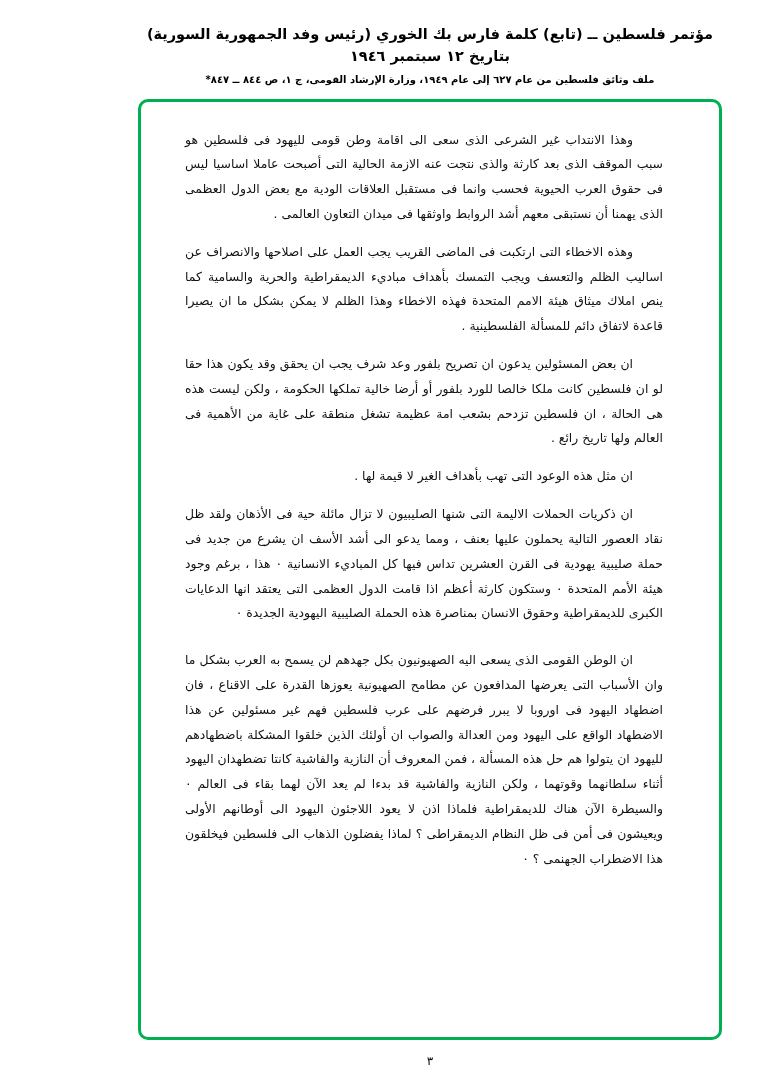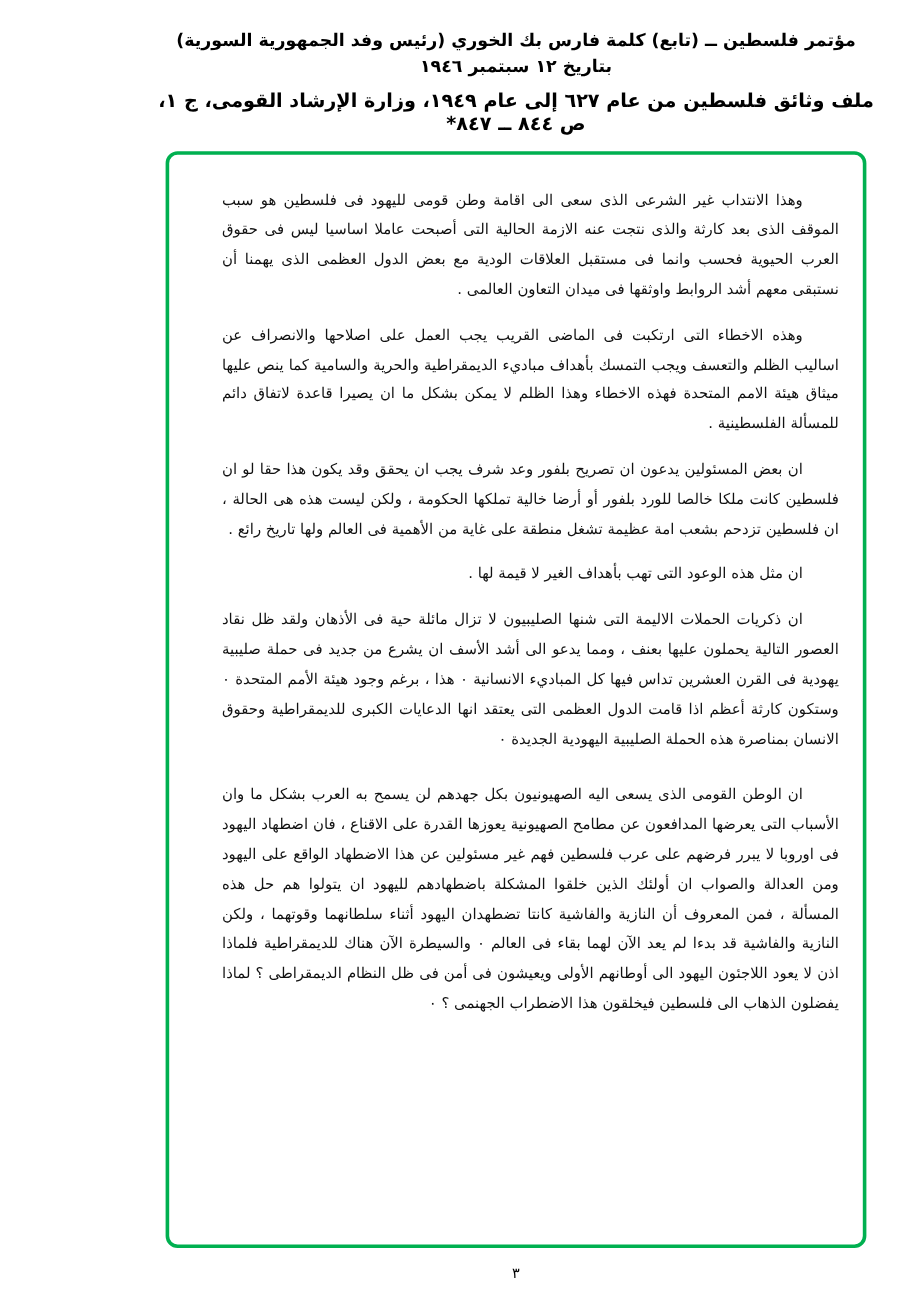--- a/index.html
+++ b/index.html
@@ -29,32 +29,32 @@
   }
   .doc-title {
     font-size: 14.5px;
     font-weight: bold;
     line-height: 1.5;
     direction: rtl;
     unicode-bidi: embed;
     letter-spacing: 0px;
   }
   .doc-source {
-    font-size: 16px;
+    font-size: 10px;
     font-weight: bold;
     margin-top: 6px;
     direction: rtl;
     unicode-bidi: embed;
   }
   .frame {
     border: 3px solid #00b050;
     border-radius: 10px;
     flex: 1 1 auto;
     margin: 4px 8px 0 8px;
-    padding: 26px 20px 18px 44px;
+    padding: 26px 56px 18px 44px;
     box-sizing: border-box;
     overflow: hidden;
     background: #ffffff;
   }
   .body-text {
     direction: rtl;
     unicode-bidi: embed;
     text-align: justify;
     text-align-last: right;
     font-size: 12.4px;
@@ -81,21 +81,21 @@
 <div class="page">
 
   <div class="doc-header">
     <div class="doc-title">مؤتمر فلسطين ــ (تابع) كلمة فارس بك الخوري (رئيس وفد الجمهورية السورية) بتاريخ ١٢ سبتمبر ١٩٤٦</div>
     <div class="doc-source">ملف وثائق فلسطين من عام ٦٢٧ إلى عام ١٩٤٩، وزارة الإرشاد القومى، ج ١، ص ٨٤٤ ــ ٨٤٧*</div>
   </div>
 
   <div class="frame" style="border-color: rgb(0, 176, 80);">
     <div class="body-text">
       <p>وهذا الانتداب غير الشرعى الذى سعى الى اقامة وطن قومى لليهود فى فلسطين هو سبب الموقف الذى بعد كارثة والذى نتجت عنه الازمة الحالية التى أصبحت عاملا اساسيا ليس فى حقوق العرب الحيوية فحسب وانما فى مستقبل العلاقات الودية مع بعض الدول العظمى الذى يهمنا أن نستبقى معهم أشد الروابط واوثقها فى ميدان التعاون العالمى .</p>
-      <p>وهذه الاخطاء التى ارتكبت فى الماضى القريب يجب العمل على اصلاحها والانصراف عن اساليب الظلم والتعسف ويجب التمسك بأهداف مباديء الديمقراطية والحرية والسامية كما ينص عليها ميثاق هيئة الامم المتحدة فهذه الاخطاء وهذا الظلم لا يمكن بشكل ما ان يصيرا قاعدة لاتفاق دائم للمسألة الفلسطينية .</p>
+      <p>وهذه الاخطاء التى ارتكبت فى الماضى القريب يجب العمل على اصلاحها والانصراف عن اساليب الظلم والتعسف ويجب التمسك بأهداف مباديء الديمقراطية والحرية والسامية كما ينص املاك ميثاق هيئة الامم المتحدة فهذه الاخطاء وهذا الظلم لا يمكن بشكل ما ان يصيرا قاعدة لاتفاق دائم للمسألة الفلسطينية .</p>
       <p>ان بعض المسئولين يدعون ان تصريح بلفور وعد شرف يجب ان يحقق وقد يكون هذا حقا لو ان فلسطين كانت ملكا خالصا للورد بلفور أو أرضا خالية تملكها الحكومة ، ولكن ليست هذه هى الحالة ، ان فلسطين تزدحم بشعب امة عظيمة تشغل منطقة على غاية من الأهمية فى العالم ولها تاريخ رائع .</p>
       <p>ان مثل هذه الوعود التى تهب بأهداف الغير لا قيمة لها .</p>
       <p>ان ذكريات الحملات الاليمة التى شنها الصليبيون لا تزال مائلة حية فى الأذهان ولقد ظل نقاد العصور التالية يحملون عليها بعنف ، ومما يدعو الى أشد الأسف ان يشرع من جديد فى حملة صليبية يهودية فى القرن العشرين تداس فيها كل المباديء الانسانية ٠ هذا ، برغم وجود هيئة الأمم المتحدة ٠ وستكون كارثة أعظم اذا قامت الدول العظمى التى يعتقد انها الدعايات الكبرى للديمقراطية وحقوق الانسان بمناصرة هذه الحملة الصليبية اليهودية الجديدة ٠</p>
       <p class="gap-para">ان الوطن القومى الذى يسعى اليه الصهيونيون بكل جهدهم لن يسمح به العرب بشكل ما وان الأسباب التى يعرضها المدافعون عن مطامح الصهيونية يعوزها القدرة على الاقناع ، فان اضطهاد اليهود فى اوروبا لا يبرر فرضهم على عرب فلسطين فهم غير مسئولين عن هذا الاضطهاد الواقع على اليهود ومن العدالة والصواب ان أولئك الذين خلقوا المشكلة باضطهادهم لليهود ان يتولوا هم حل هذه المسألة ، فمن المعروف أن النازية والفاشية كانتا تضطهدان اليهود أثناء سلطانهما وقوتهما ، ولكن النازية والفاشية قد بدءا لم يعد الآن لهما بقاء فى العالم ٠ والسيطرة الآن هناك للديمقراطية فلماذا اذن لا يعود اللاجئون اليهود الى أوطانهم الأولى ويعيشون فى أمن فى ظل النظام الديمقراطى ؟ لماذا يفضلون الذهاب الى فلسطين فيخلقون هذا الاضطراب الجهنمى ؟ ٠</p>
     </div>
   </div>
 
   <div class="page-number">٣</div>
 
 </div>

